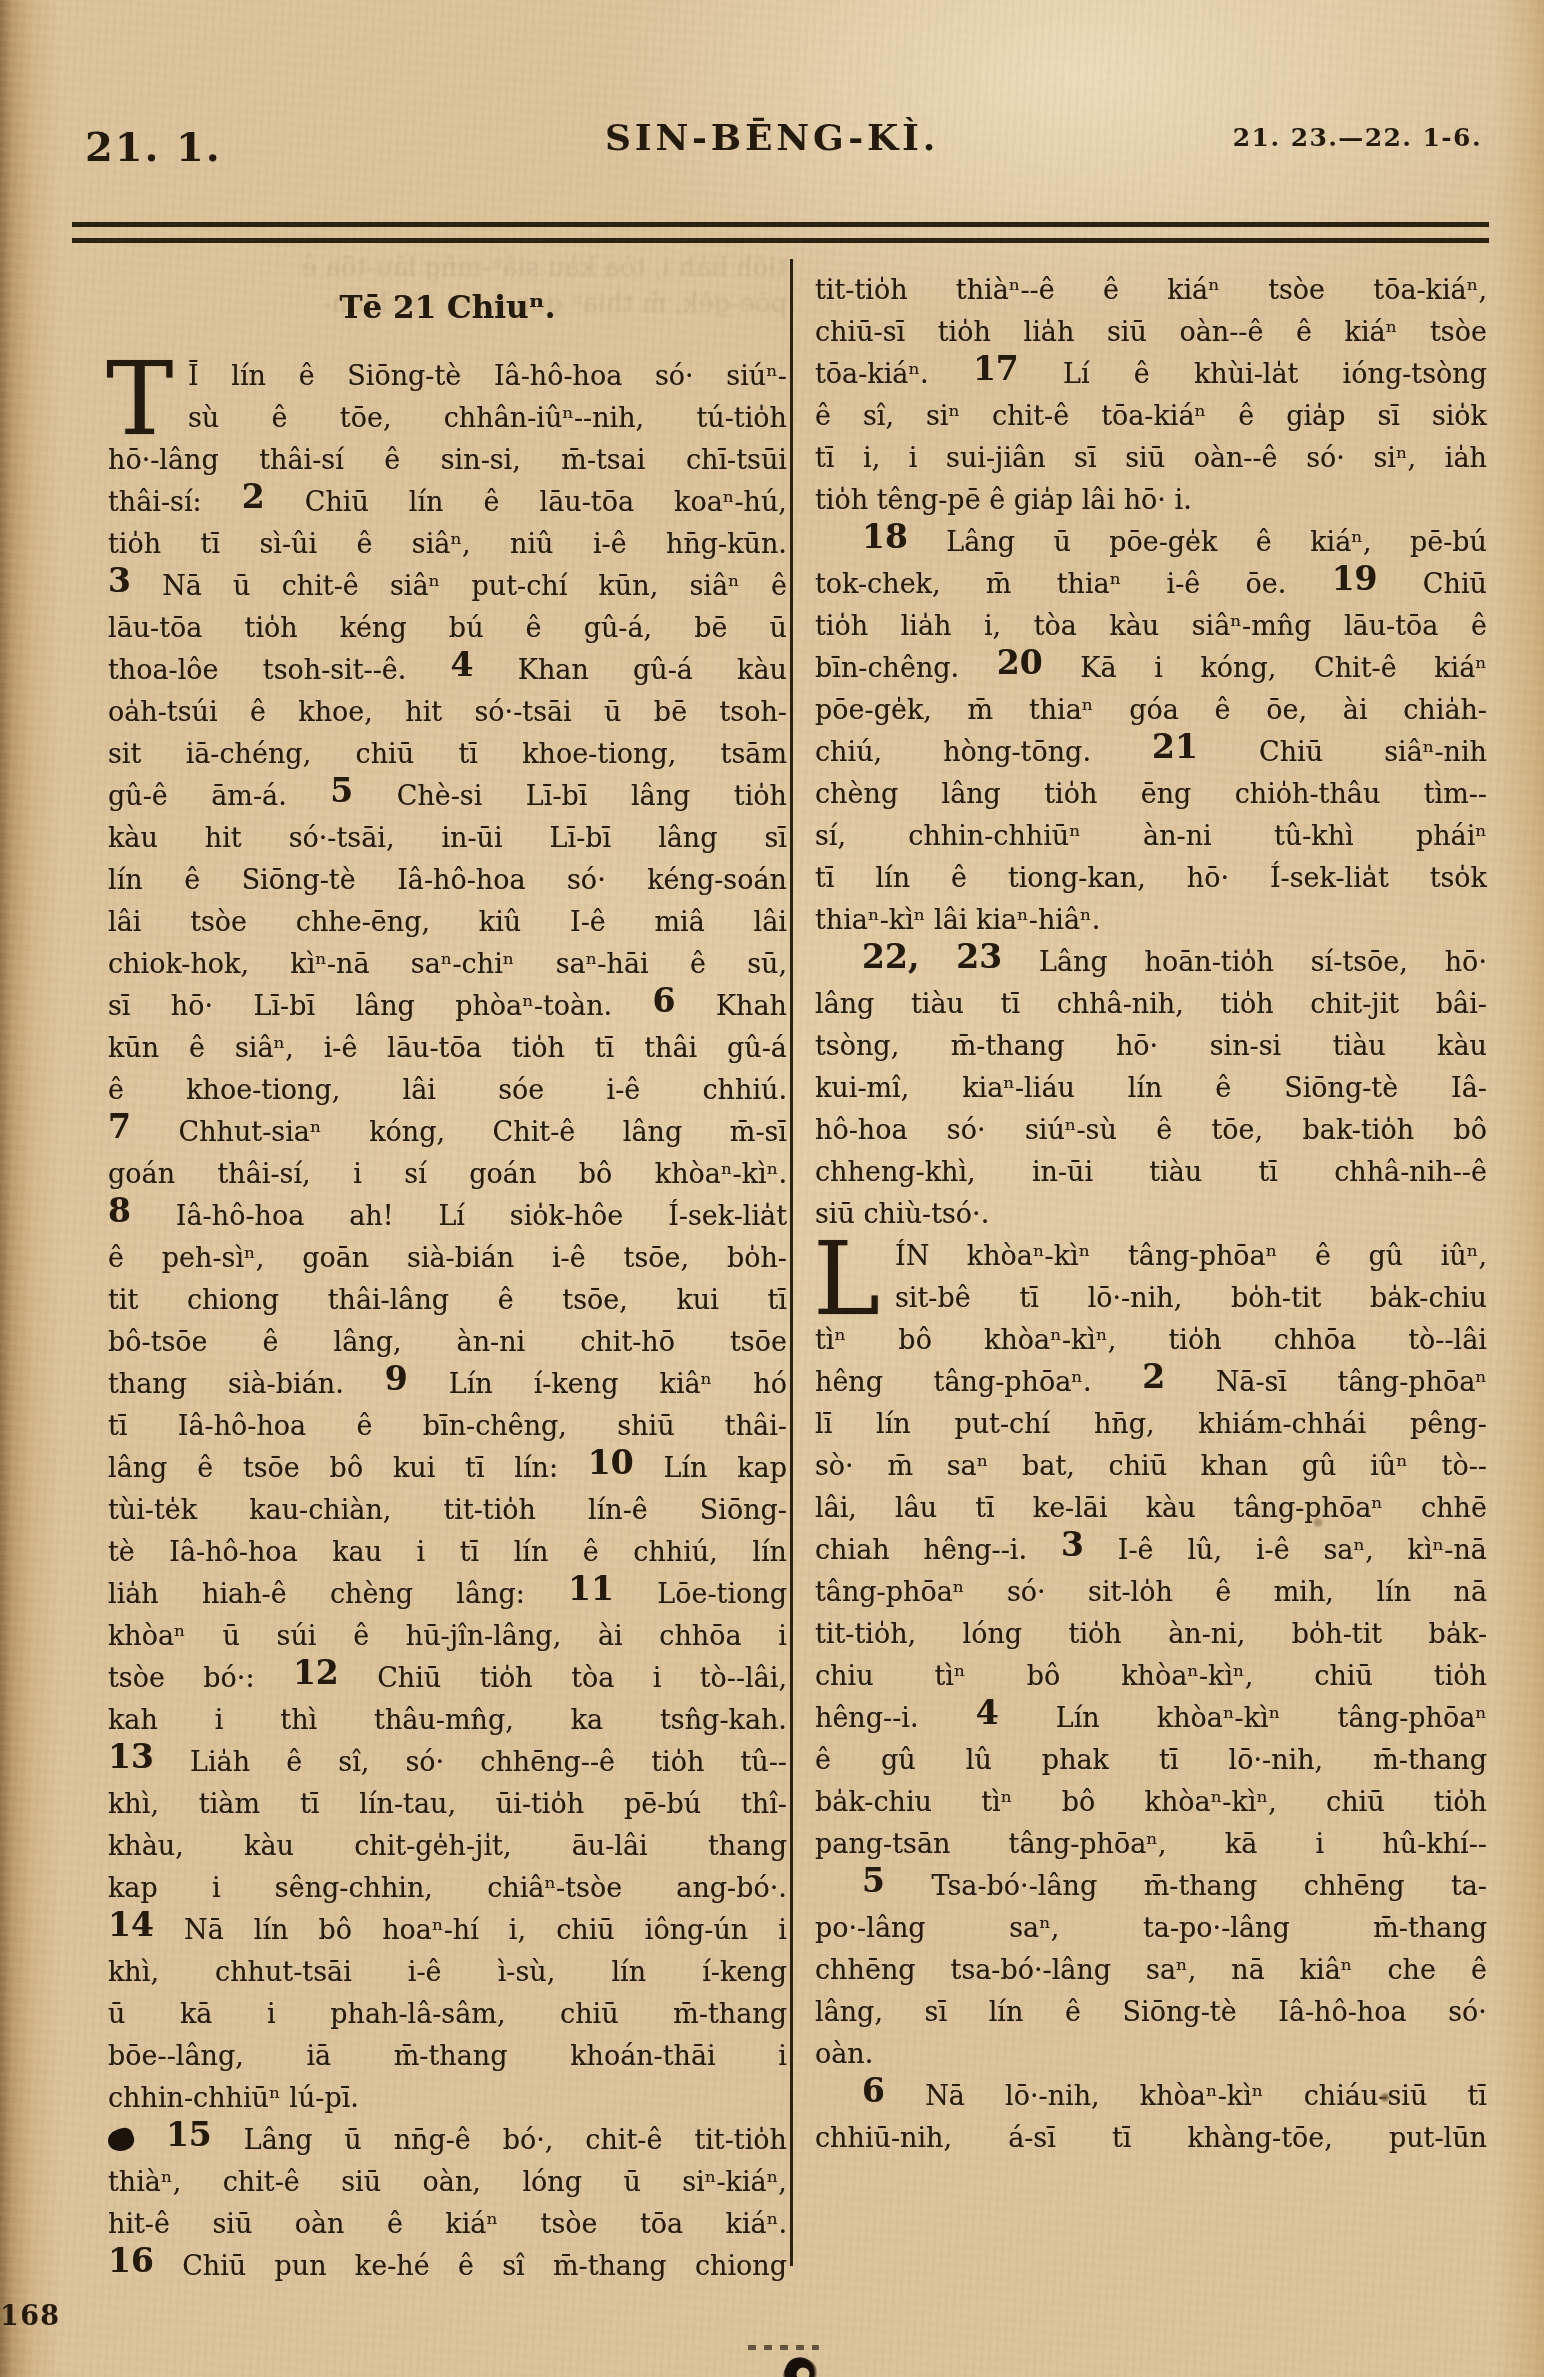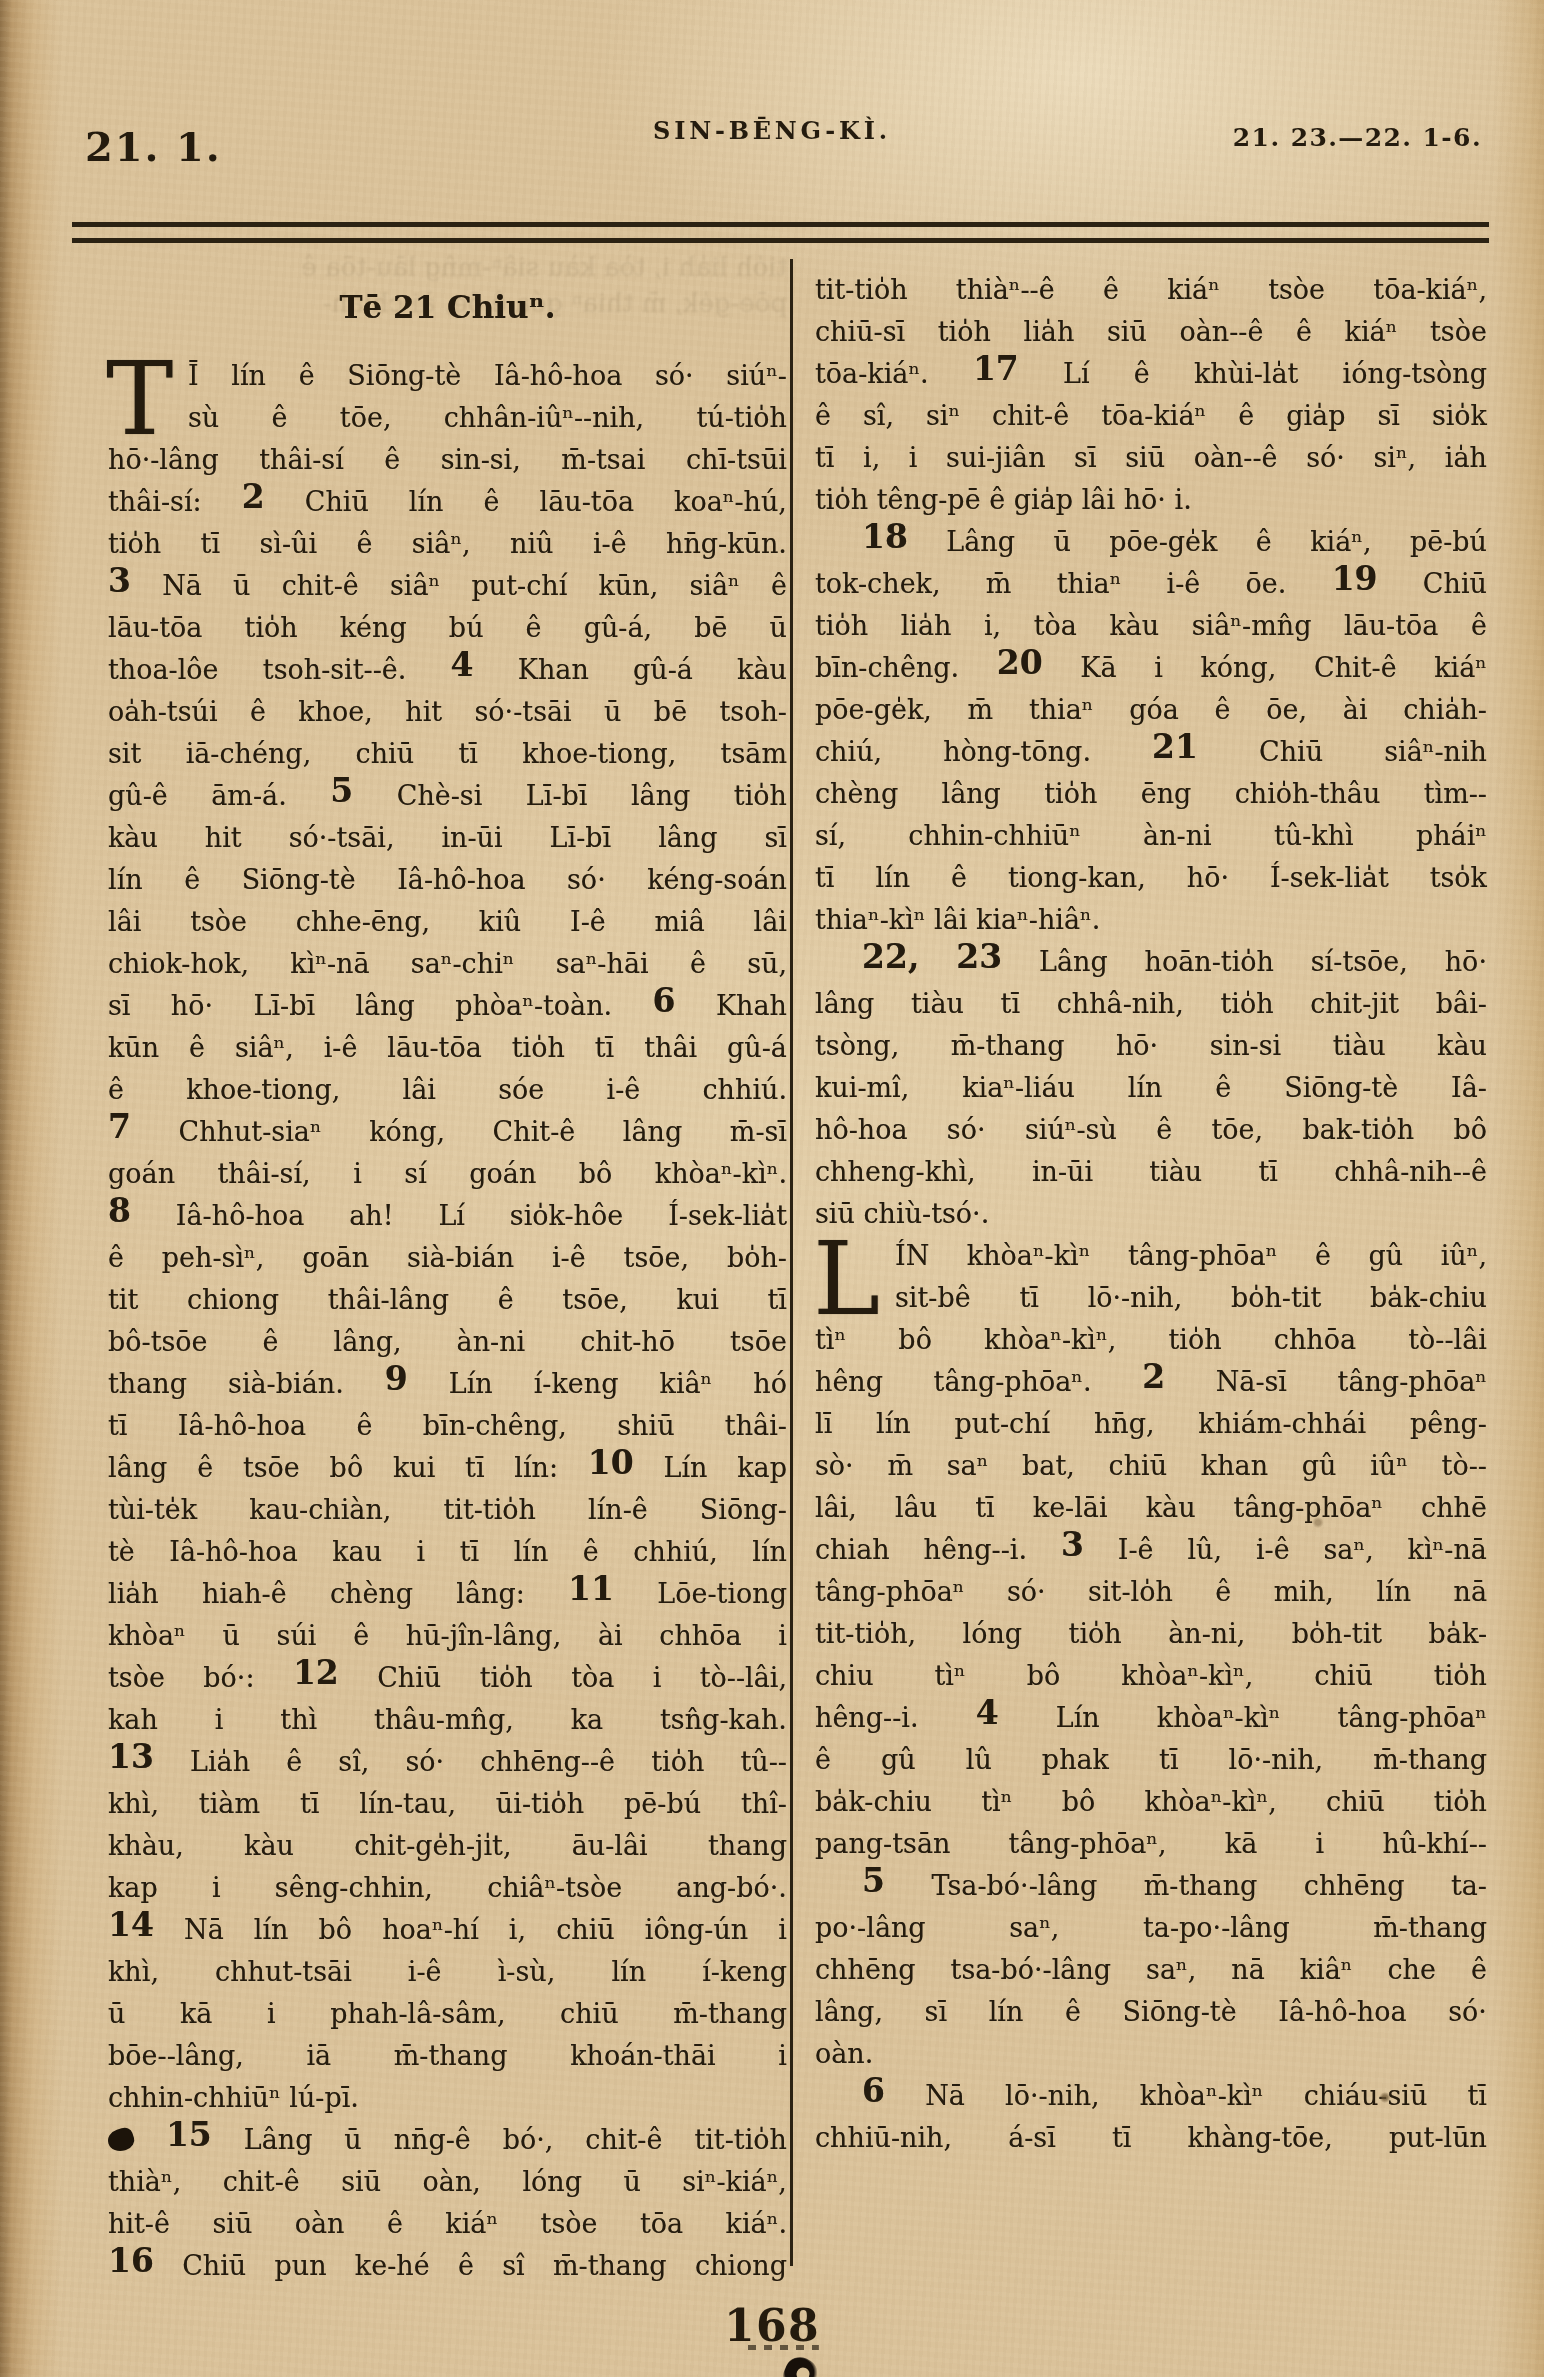--- a/index.html
+++ b/index.html
@@ -12,21 +12,21 @@
       radial-gradient(1236px 856px at 52% 45%, rgba(240,224,190,.40), rgba(240,224,190,0) 72%),
       linear-gradient(90deg, #8f7148 0px, #bb9a6b 12.4px, #d2b588 33px, #dac29a 62px, #dac29a 1493px, #d0b384 1531px, #c7a877 1544px),
       linear-gradient(0deg, #4a3a24 0px, #8d744e 6.7px, #c8ab7d 28.5px, #d7bf96 71px, #d9c197 100%),
       #d9c197;
   }
   .grain{position:absolute;inset:0;pointer-events:none;
     background:repeating-linear-gradient(93deg, rgba(120,92,52,.035) 0 3.3px, rgba(0,0,0,0) 3.3px 7.6px),
                repeating-linear-gradient(4deg, rgba(255,244,216,.05) 0 4.3px, rgba(0,0,0,0) 4.3px 10px);}
   .hdr-item{position:absolute;font-weight:bold;white-space:nowrap}
   #hdr-left{left:85px;top:123px;font-size:40px;letter-spacing:1.9px}
-  #hdr-title{left:50%;top:116px;transform:translateX(-50%);font-size:24px;letter-spacing:3.8px}
+  #hdr-title{left:50%;top:116px;transform:translateX(-50%);font-size:36px;letter-spacing:3.8px}
   #hdr-right{right:62px;top:123px;font-size:25px;letter-spacing:1.4px}
   .rule{position:absolute;left:72px;right:55px;top:222px;height:10.5px;
     border-top:5.7px solid #2b2213;border-bottom:5.2px solid #2b2213;
     filter:blur(0.2px)}
   .divider{position:absolute;left:790px;top:259px;width:2.9px;height:2007px;background:#2b2213}
   .col{position:absolute;top:257px}
   #col-left{left:108px;width:679px}
   #col-right{left:815px;width:672px;padding-top:12.4px}
   .para{position:relative}
   .line{display:flex;justify-content:space-between;height:42px;line-height:42px;
@@ -42,22 +42,22 @@
   .chap-heading.ch22{margin:60px 0 70px}
   .ghost-top{position:absolute;top:-7.6px;left:0;right:0;opacity:.13;filter:blur(1.2px);
     transform:scaleX(-1);color:#5e4b2d;pointer-events:none}
   .ghost-top .gl,.ghost-line{height:36px;line-height:36px;font-size:26px;white-space:nowrap;overflow:hidden}
   .ghost-line{position:absolute;left:0;right:0;opacity:.12;filter:blur(1.2px);
     transform:scaleX(-1);color:#5e4b2d;font-weight:normal;pointer-events:none}
   .ghost-line.gt{top:-46px}
   .ghost-line.gb{bottom:-49px}
   .blob{width:26px;height:22px;background:#1c140a;display:inline-block;
     border-radius:62% 45% 55% 70%;transform:rotate(-18deg);align-self:center}
-  .page-num{position:absolute;top:2300px;left:0;width:100%;text-align:center;
-    font-size:44px;font-weight:bold;letter-spacing:1.4px}
+  .page-num{position:absolute;top:2300px;left:0;width:100%;text-align:left;
+    font-size:27px;font-weight:bold;letter-spacing:1.4px}
   .num-smudge{position:absolute;top:2345px;left:50%;transform:translateX(-34%);
     width:71px;height:4.8px;pointer-events:none;
     background:repeating-linear-gradient(90deg,#241b0e 0 8.6px,rgba(0,0,0,0) 8.6px 16px);
     opacity:.65;filter:blur(0.5px)}
   .ink-smudge{position:absolute;top:2358px;left:784px;width:35px;height:34px;
     background:radial-gradient(circle at 42% 46%, #17100a 52%, rgba(23,16,10,0) 66%);
     border-radius:50% 60% 55% 48%;transform:rotate(24deg)}
   .ink-smudge::after{content:"";position:absolute;left:12.4px;top:8.6px;width:12.4px;height:13.3px;
     background:#d9c197;border-radius:50%}
   .fleck{position:absolute;width:12.4px;height:11.4px;border-radius:50%;

